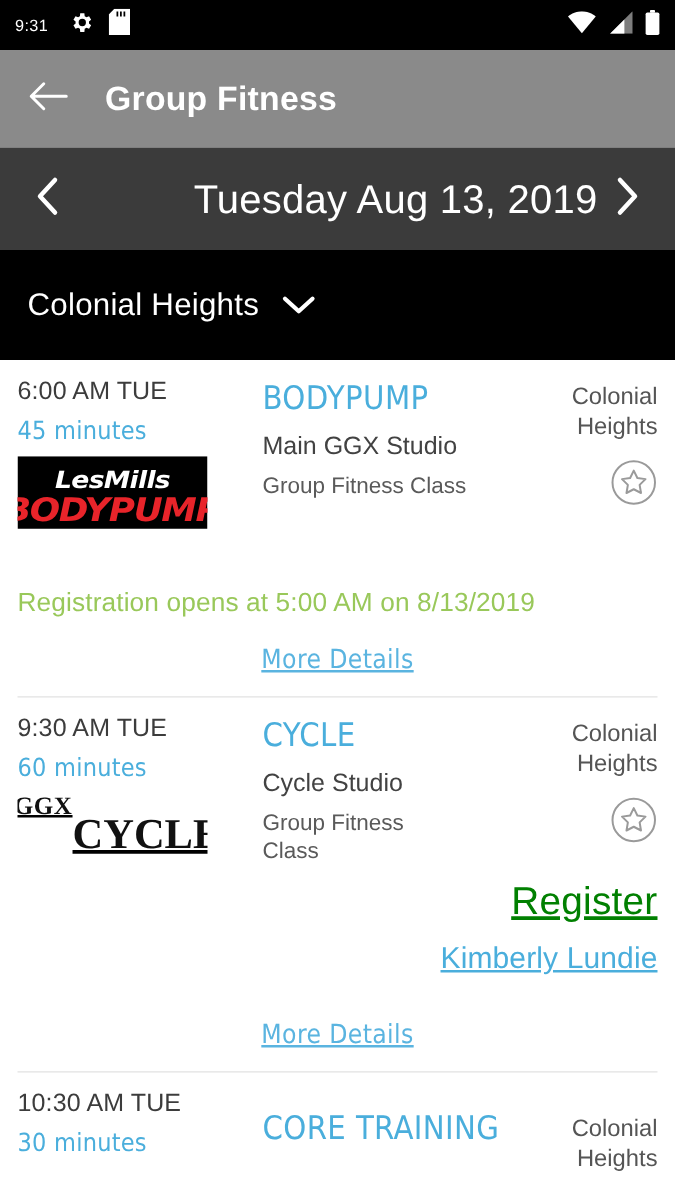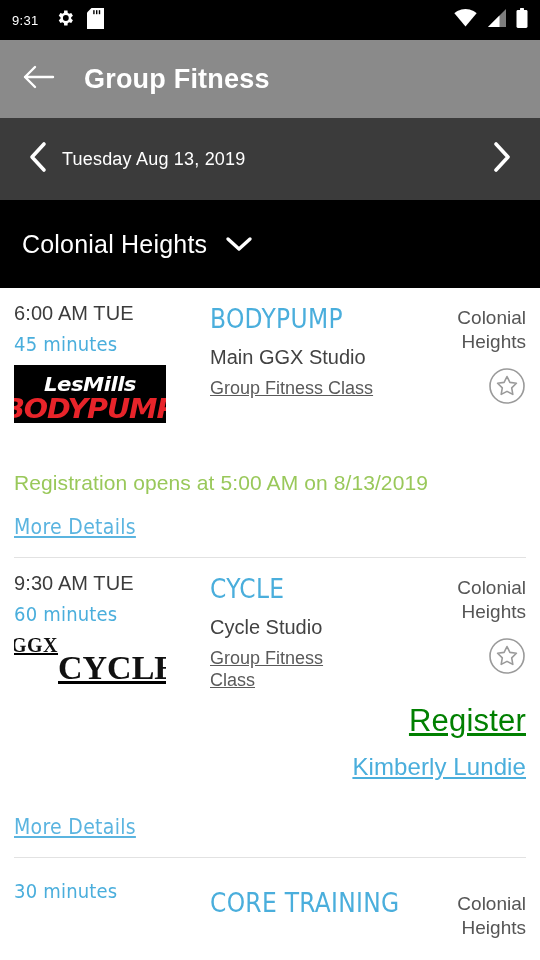--- a/index.html
+++ b/index.html
@@ -30,21 +30,21 @@
   .appbar-title{
     font-size:27px; font-weight:bold; margin-left:24px; letter-spacing:.2px;
   }
 
   
   .datebar{
     height:82px; background:#3b3b3b; color:#fff;
     display:flex; align-items:center; padding:0 14px;
   }
   .date-arrow{ width:48px; height:48px; display:flex; align-items:center; justify-content:center; }
-  .date-label{ flex:1; text-align:left; font-size:18px; letter-spacing:.2px; }
+  .date-label{ flex:1; text-align:right; font-size:32px; letter-spacing:.2px; }
 
   
   .locbar{
     height:88px; background:#000; color:#fff;
     display:flex; align-items:center; padding:0 22px;
   }
   .loc-name{ font-size:25px; letter-spacing:.2px; }
   .loc-caret{ margin-left:18px; display:flex; align-items:center; }
 
   
@@ -88,40 +88,40 @@
   .ggx-top{ color:#111; font-size:20px; font-weight:bold; line-height:1; letter-spacing:.5px; align-self:flex-start; margin-left:8px;}
   .ggx-bottom{ color:#111; font-size:34px; font-weight:bold; line-height:1.05; letter-spacing:0px; }
 
   .col-mid{ flex:1; padding-left:6px; padding-top:4px; }
   .class-title{
     font-size:26px; color:#4aaedc; line-height:1.05;
     font-family:"Liberation Sans Narrow","DejaVu Sans Condensed","Liberation Sans",sans-serif;
     font-stretch:condensed; letter-spacing:.3px;
   }
   .studio-text{ font-size:20px; color:#424242; margin-top:13px; line-height:1.15; }
-  .cat-text{ font-size:18px; color:#5a5a5a; margin-top:9px; line-height:1.2;text-decoration:underline; }
+  .cat-text{ font-size:18px; color:#5a5a5a; margin-top:9px; line-height:1.2; }
 
   .col-right{ width:110px; flex:0 0 110px; text-align:right; padding-top:4px; }
   .site-text{ font-size:19px; color:#555; line-height:1.28; }
   .star-wrap{ display:flex; justify-content:flex-end; margin-top:12px; }
 
   .register-link{
     display:block; text-align:right; margin-top:10px;
     color:#018001; font-size:31px; text-decoration:underline;
     letter-spacing:.2px;
   }
   .instructor-link{
     display:block; text-align:right; color:#4aaedc; font-size:24px;
     text-decoration:underline; letter-spacing:.1px;
   }
   .reg-note{
     color:#99c85a; font-size:21px; padding:0 14px; letter-spacing:.1px;
   }
   .more-details{
-    display:block; text-align:left; color:#5ab4e0; font-size:21px;
+    display:block; text-align:center; color:#5ab4e0; font-size:21px;
     text-decoration:underline; padding:0 14px;
     font-family:"Liberation Sans Narrow","DejaVu Sans Condensed","Liberation Sans",sans-serif;
     font-stretch:condensed; letter-spacing:.3px;
   }
   .row-space-a{ height:28px; }
   .row-space-b{ height:20px; }
   .card-bottom-pad{ height:18px; }
 </style>
 </head>
 <body>
@@ -283,20 +283,21 @@
     <a class="instructor-link" style="padding:0 14px;">Kimberly Lundie</a>
     <div style="height:34px;"></div>
     <a class="more-details">More Details</a>
     <div class="card-bottom-pad"></div>
     <div class="card-divider"></div>
   </div>
 
   <div class="class-card">
     <div class="card-main">
       <div class="col-left">
+        <div class="time-text">10:30 AM TUE</div>
         <div class="duration-text">30 minutes</div>
       </div>
       <div class="col-mid">
         <div class="class-title" style="margin-top:14px;">CORE TRAINING</div>
       </div>
       <div class="col-right">
         <div class="site-text" style="margin-top:16px;">Colonial Heights</div>
       </div>
     </div>
   </div>

